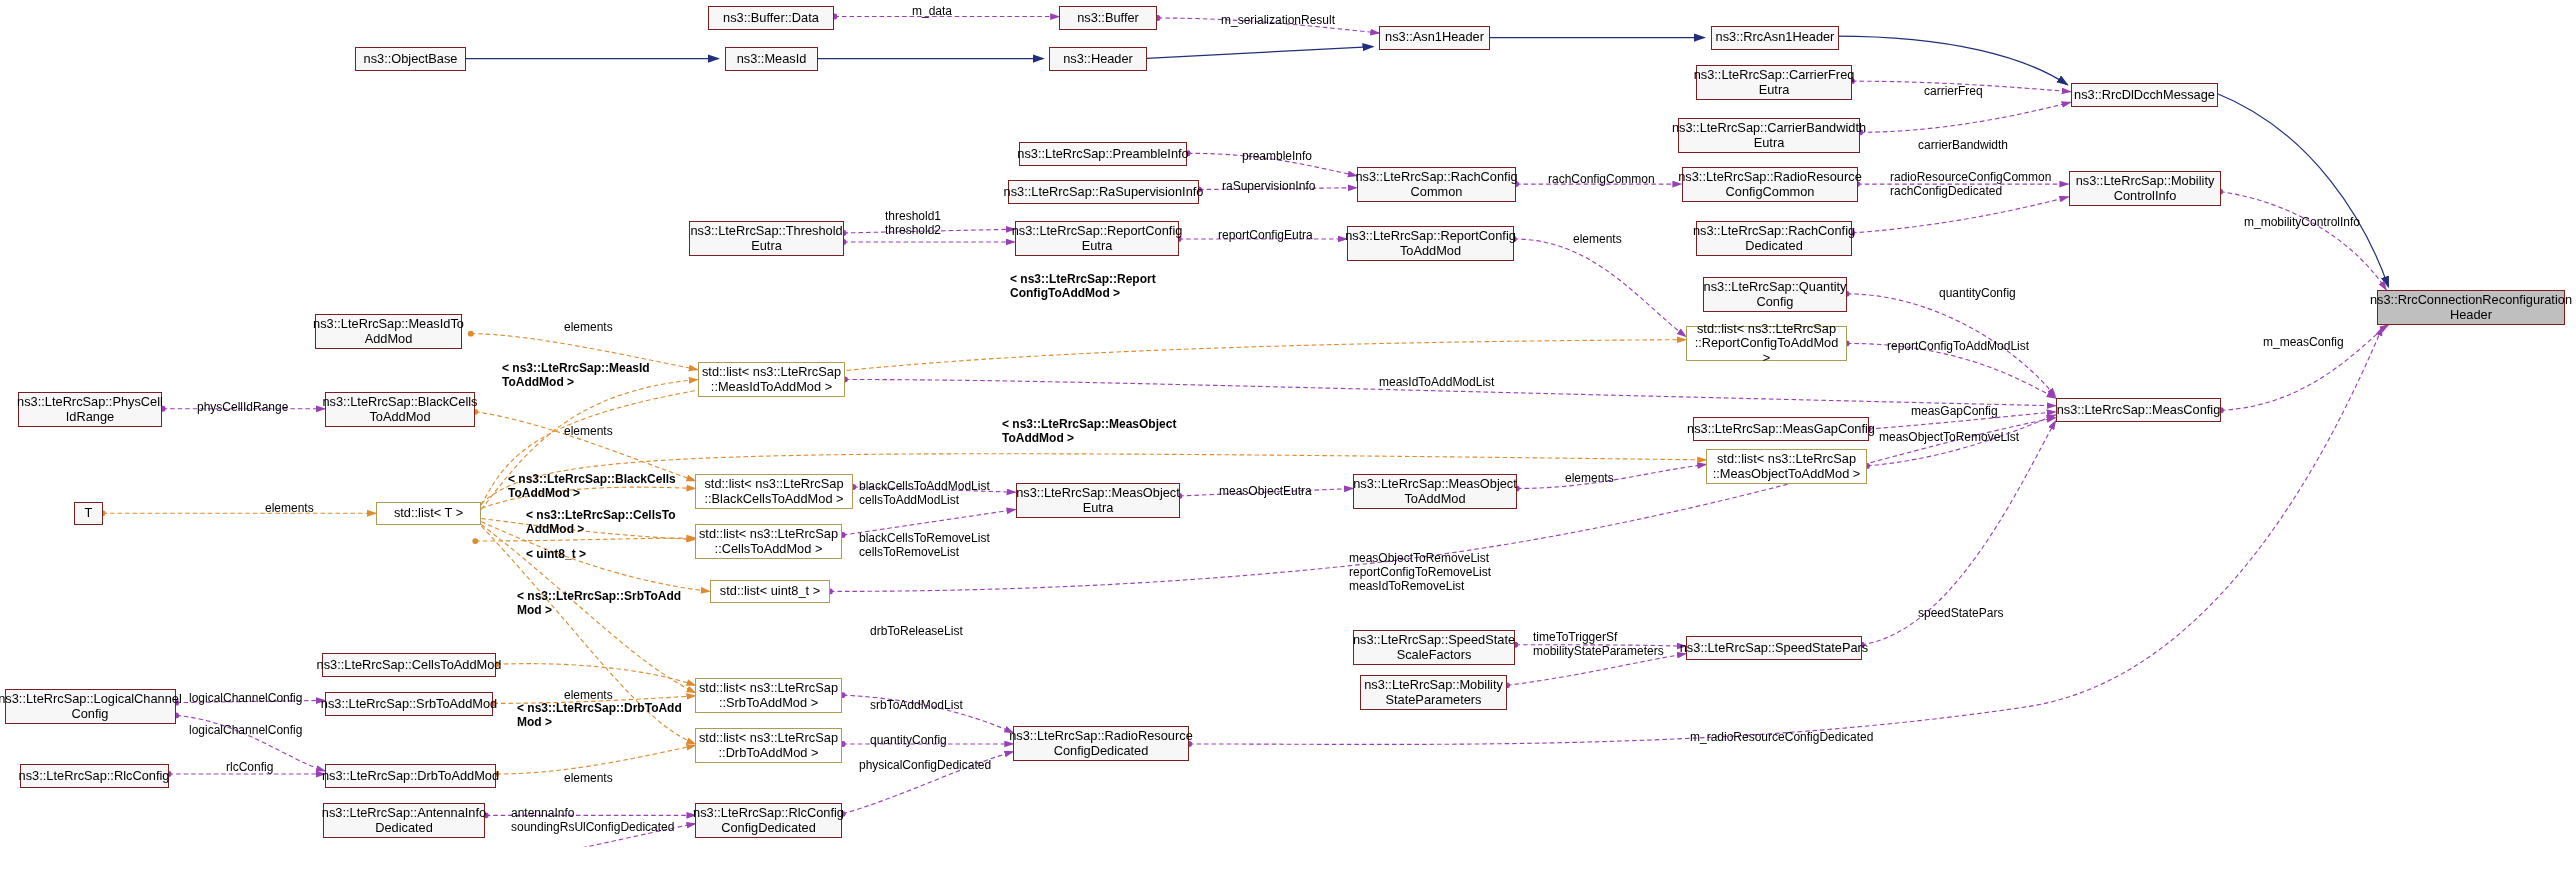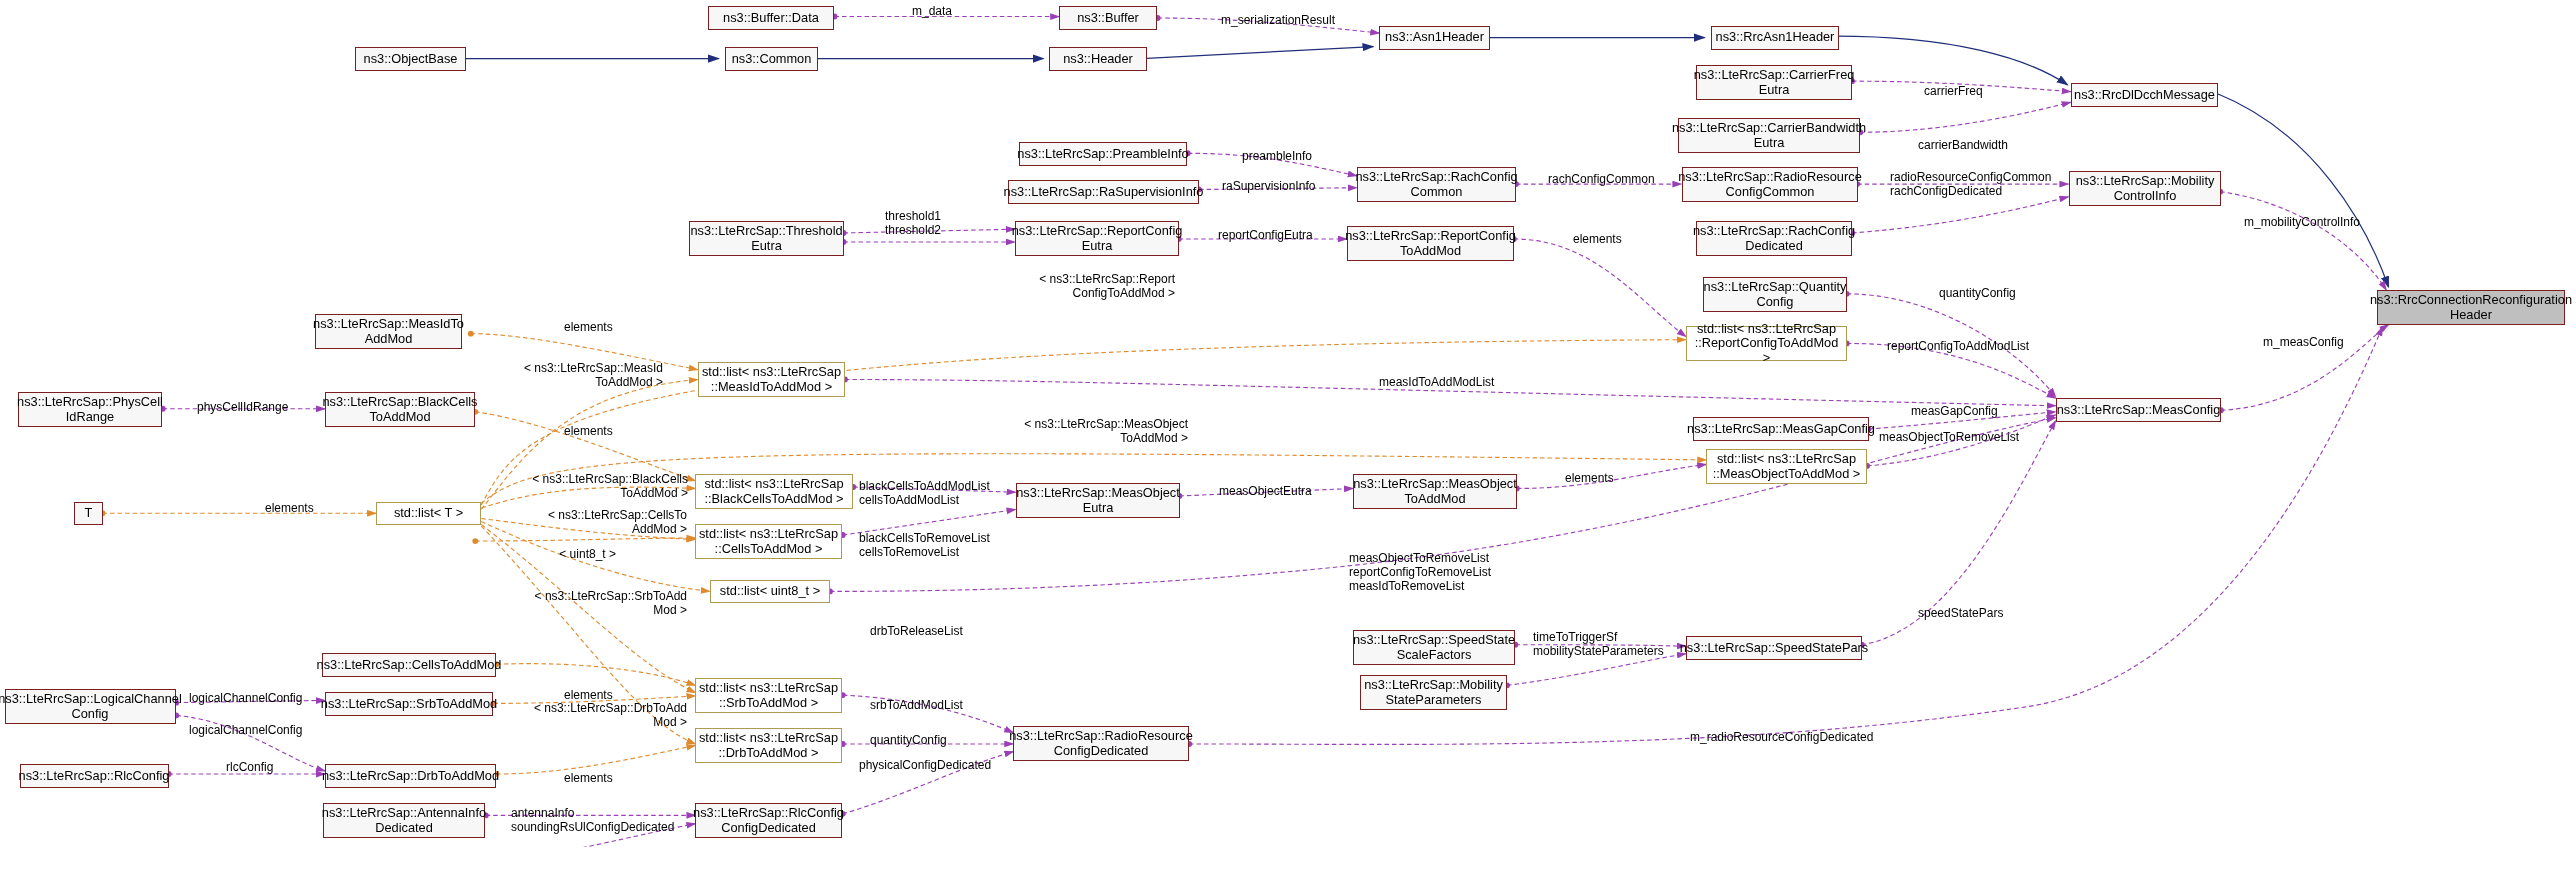--- a/index.html
+++ b/index.html
@@ -50,21 +50,21 @@
     white-space: pre-line;
   }
   .lbl {
     position: absolute;
     font-size: 12px;
     color: #000000;
     line-height: 1.15;
     white-space: pre-line;
     text-align: left;
   }
-  .lbl.center { text-align: right; }
+  .lbl.center { text-align: left; font-weight: bold; }
   svg.edges {
     position: absolute;
     left: 0; top: 0;
     width: 2576px;
     height: 892px;
     pointer-events: none;
   }
 </style>
 </head>
 <body>
@@ -157,21 +157,21 @@
       <path d="M 660,1030 C 760,1030 860,1005 925,992" marker-end="url(#arrOrange)" marker-start="url(#dotOrange)"></path>
       <path d="M 632,720 C 740,720 840,716 925,716" marker-end="url(#arrOrange)" marker-start="url(#dotOrange)"></path>
     </g>
   </svg>
 
   <div class="node" style="left:708px;top:6px;width:126px;height:24px">ns3::Buffer::Data</div>
   <div class="node" style="left:1059px;top:6px;width:98px;height:24px">ns3::Buffer</div>
   <div class="node" style="left:1379px;top:25.6px;width:111px;height:24px">ns3::Asn1Header</div>
   <div class="node" style="left:1711px;top:25.6px;width:128px;height:24px">ns3::RrcAsn1Header</div>
   <div class="node" style="left:355px;top:47px;width:111px;height:24px">ns3::ObjectBase</div>
-  <div class="node" style="left:725px;top:47px;width:93px;height:24px">ns3::Common</div>
+  <div class="node" style="left:725px;top:47px;width:93px;height:24px">ns3::MeasId</div>
   <div class="node" style="left:1049px;top:47px;width:98px;height:24px">ns3::Header</div>
   <div class="node" style="left:1696px;top:65px;width:156px;height:35px">ns3::LteRrcSap::CarrierFreq
 Eutra</div>
   <div class="node" style="left:2071px;top:83px;width:147px;height:24px">ns3::RrcDlDcchMessage</div>
   <div class="node" style="left:1678px;top:118px;width:182px;height:35px">ns3::LteRrcSap::CarrierBandwidth
 Eutra</div>
   <div class="node" style="left:1019px;top:142px;width:168px;height:24px">ns3::LteRrcSap::PreambleInfo</div>
   <div class="node" style="left:1357px;top:167px;width:159px;height:35px">ns3::LteRrcSap::RachConfig
 Common</div>
   <div class="node" style="left:1682px;top:167px;width:176px;height:35px">ns3::LteRrcSap::RadioResource

